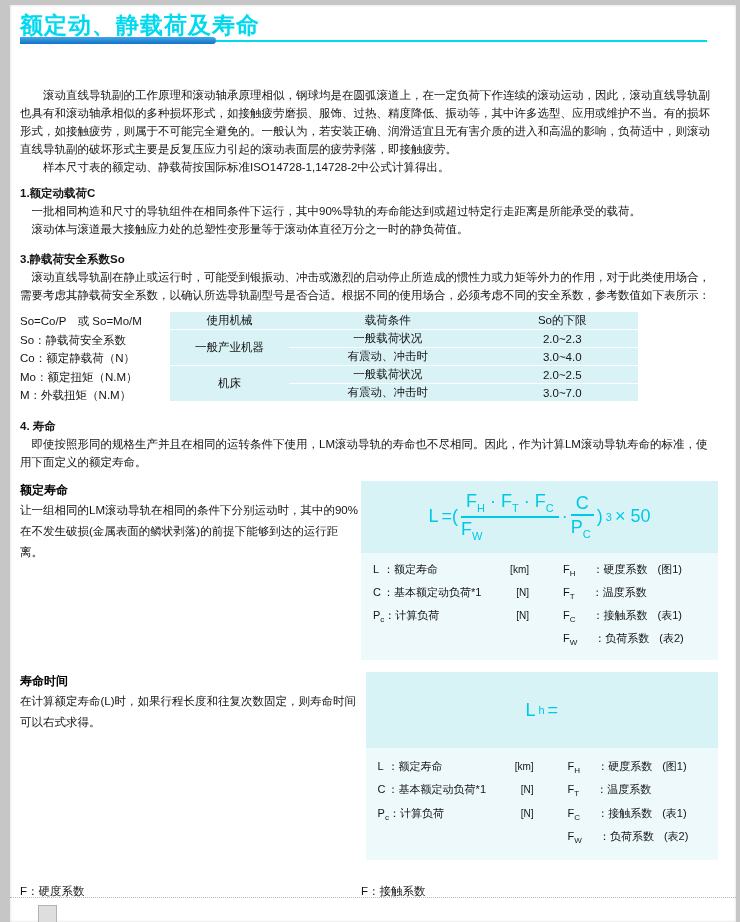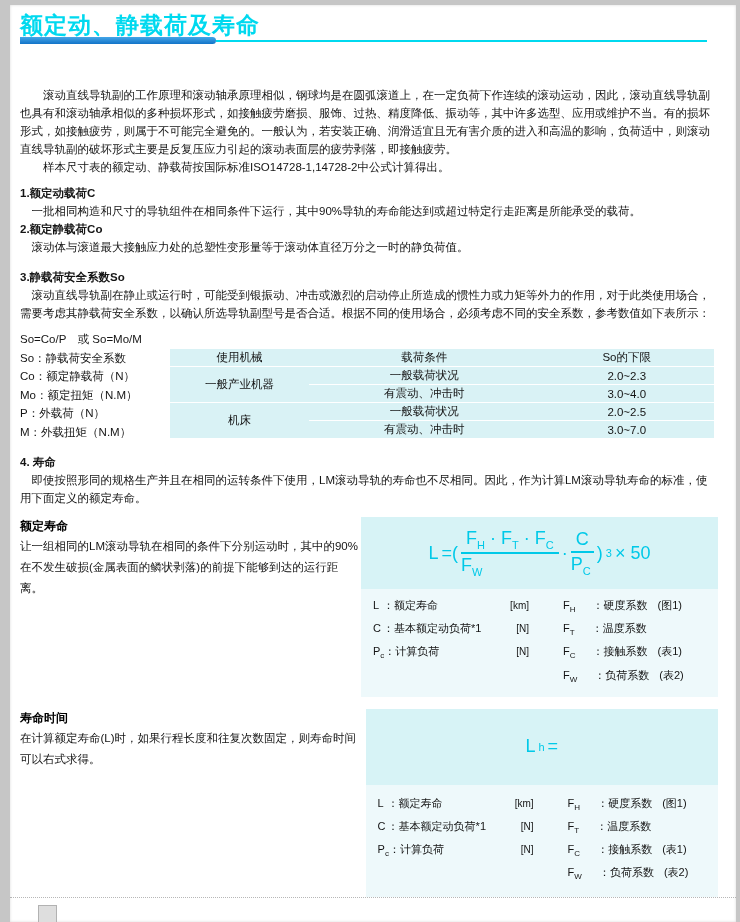--- a/index.html
+++ b/index.html
@@ -19,22 +19,22 @@
   p{margin:0;}
   .ind2{text-indent:2em;}
   .ind1{text-indent:1em;}
   .intro{margin-top:42px;}
   .seclist{margin-top:8px;}
   .sec-h{font-weight:bold;}
   .mt12{margin-top:12px;}
   
   .so-row{display:flex;margin-top:8px;}
   .so-defs{width:150px;font-size:11.5px;line-height:18.5px;color:#141414;}
-  table.so-table{border-collapse:separate;border-spacing:0;width:544px;height:88px;
-    font-size:11.5px;color:#141414;margin-top:19px;align-self:flex-start;}
+  table.so-table{border-collapse:separate;border-spacing:0;width:468px;height:88px;
+    font-size:11.5px;color:#141414;margin-top:0;align-self:flex-start;}
   table.so-table th,table.so-table td{background:#d9f2f5;text-align:center;font-weight:normal;
     padding:1px 2px;border-top:1px solid #ffffff;}
   table.so-table tr:first-child th{border-top:none;}
   .c1{width:125px;}.c2{width:210px;}.c3{width:158px;}
   
   .row2{display:flex;justify-content:space-between;}
   .leftcol{width:341px;}
   .h-bold{font-weight:bold;font-size:12px;line-height:19px;}
   
   .fbox{width:357px;}
@@ -78,33 +78,31 @@
     </div>
 
     <div class="intro txt">
       <p class="ind2">滚动直线导轨副的工作原理和滚动轴承原理相似，钢球均是在圆弧滚道上，在一定负荷下作连续的滚动运动，因此，滚动直线导轨副也具有和滚动轴承相似的多种损坏形式，如接触疲劳磨损、服饰、过热、精度降低、振动等，其中许多选型、应用或维护不当。有的损坏形式，如接触疲劳，则属于不可能完全避免的。一般认为，若安装正确、润滑适宜且无有害介质的进入和高温的影响，负荷适中，则滚动直线导轨副的破坏形式主要是反复压应力引起的滚动表面层的疲劳剥落，即接触疲劳。</p>
       <p class="ind2">样本尺寸表的额定动、静载荷按国际标准ISO14728-1,14728-2中公式计算得出。</p>
     </div>
 
     <div class="seclist txt">
       <p class="sec-h">1.额定动载荷C</p>
       <p class="ind1">一批相同构造和尺寸的导轨组件在相同条件下运行，其中90%导轨的寿命能达到或超过特定行走距离是所能承受的载荷。</p>
-      <p class="sec-h">2.额定静载荷Co</p>
       <p class="ind1">滚动体与滚道最大接触应力处的总塑性变形量等于滚动体直径万分之一时的静负荷值。</p>
       <p class="sec-h mt12">3.静载荷安全系数So</p>
       <p class="ind1">滚动直线导轨副在静止或运行时，可能受到银振动、冲击或激烈的启动停止所造成的惯性力或力矩等外力的作用，对于此类使用场合，需要考虑其静载荷安全系数，以确认所选导轨副型号是否合适。根据不同的使用场合，必须考虑不同的安全系数，参考数值如下表所示：</p>
     </div>
 
     <div class="so-row">
       <div class="so-defs">
         <div>So=Co/P　或 So=Mo/M</div>
         <div>So：静载荷安全系数</div>
         <div>Co：额定静载荷（N）</div>
         <div>Mo：额定扭矩（N.M）</div>
-        <div>P：外载荷（N）</div>
         <div>M：外载扭矩（N.M）</div>
       </div>
       <table class="so-table">
         <tbody>
             <tr>
           <th class="c1">使用机械</th>
           <th class="c2">载荷条件</th>
           <th class="c3">So的下限</th>
         </tr>
         <tr>

